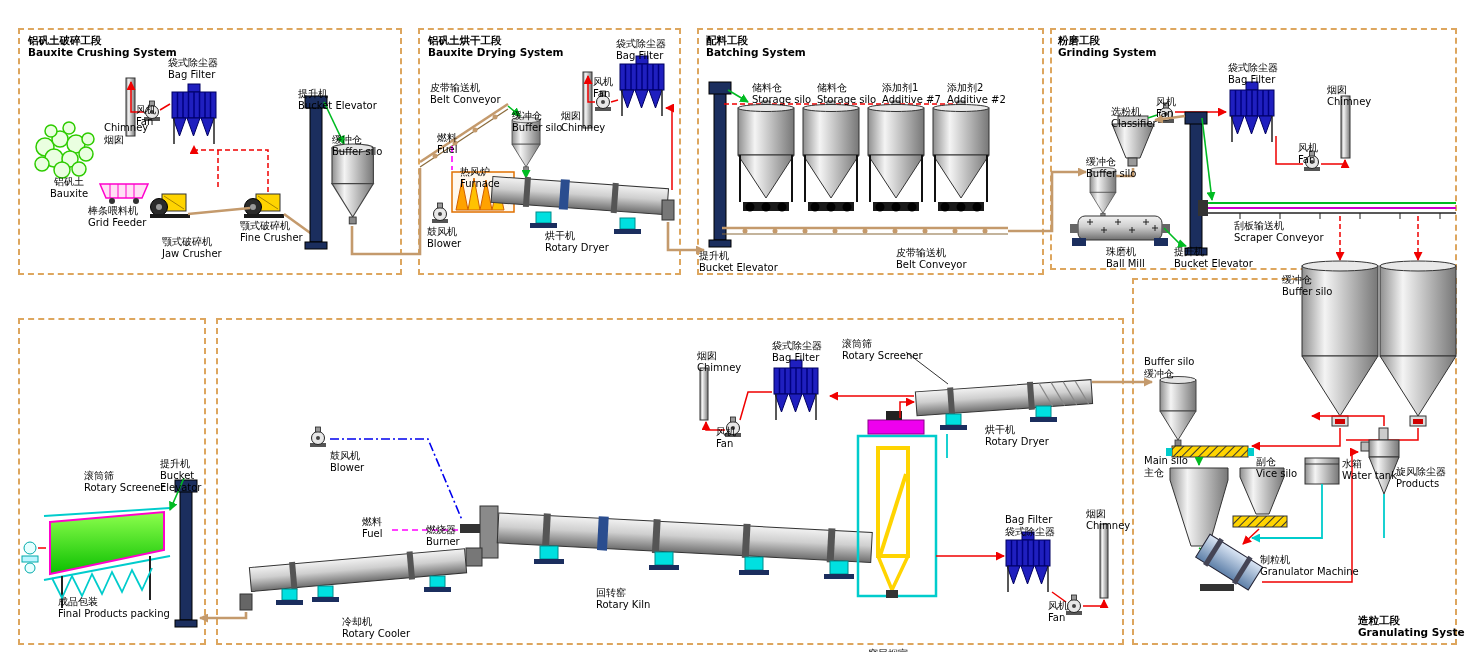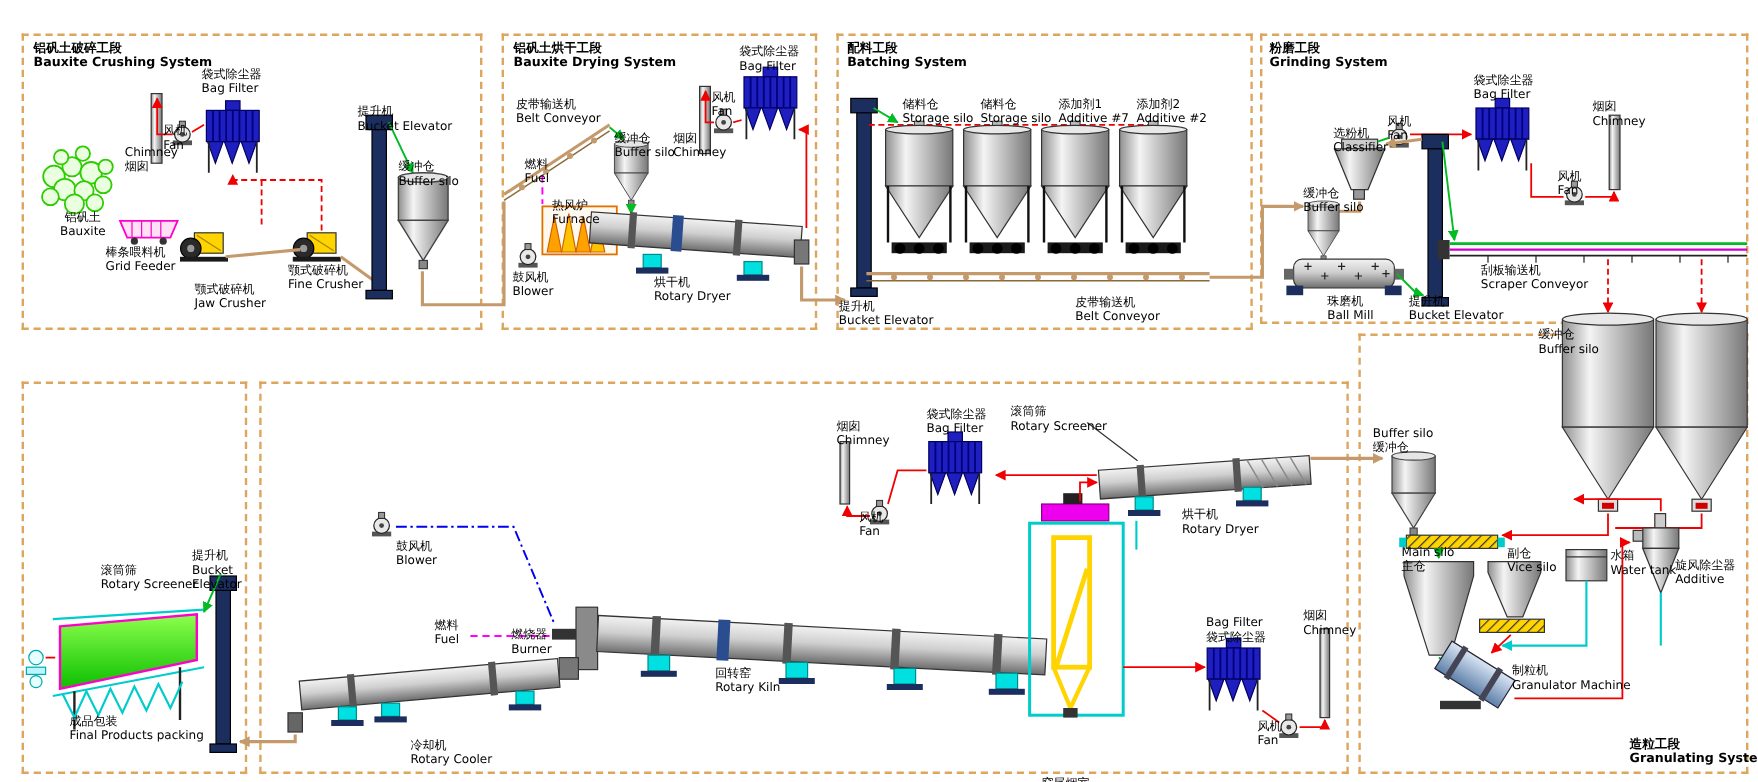--- a/index.html
+++ b/index.html
@@ -599,21 +599,21 @@
       <div>Fuel</div>
     </div>
     <div class="lbl" style="left: 426px; top: 524px;">
       <div>燃烧器</div>
       <div>Burner</div>
     </div>
     <div class="lbl" style="left: 342px; top: 616px;">
       <div>冷却机</div>
       <div>Rotary Cooler</div>
     </div>
-    <div class="lbl" style="left: 596px; top: 556px;">
+    <div class="lbl" style="left: 596px; top: 587px;">
       <div>回转窑</div>
       <div>Rotary Kiln</div>
     </div>
     <div class="lbl" style="left: 868px; top: 604px; margin-top: 44px;">
       <div>窑尾烟室</div>
       <div>Additive Air</div>
     </div>
     <div class="lbl" style="left: 1005px; top: 514px;">
       <div>Bag Filter</div>
       <div>袋式除尘器</div>
@@ -628,33 +628,33 @@
     </div>
     <div class="section-border" style="left: 1132px; top: 278px; width: 325px; height: 367px; border-color: rgb(221, 166, 94);"></div>
     <div class="lbl title" style="left: 1358px; top: 614px;">
       <div>造粒工段</div>
       <div>Granulating System</div>
     </div>
     <div class="lbl" style="left: 1144px; top: 356px;">
       <div>Buffer silo</div>
       <div>缓冲仓</div>
     </div>
-    <div class="lbl" style="left: 1144px; top: 455px; margin-left: 24px;">
+    <div class="lbl" style="left: 1144px; top: 455px;">
       <div>Main silo</div>
       <div>主仓</div>
     </div>
     <div class="lbl" style="left: 1256px; top: 456px;">
       <div>副仓</div>
       <div>Vice silo</div>
     </div>
     <div class="lbl" style="left: 1342px; top: 458px;">
       <div>水箱</div>
       <div>Water tank</div>
     </div>
     <div class="lbl" style="left: 1396px; top: 466px;">
       <div>旋风除尘器</div>
-      <div>Additive</div>
+      <div>Products</div>
     </div>
     <div class="lbl" style="left: 1260px; top: 554px;">
       <div>制粒机</div>
       <div>Granulator Machine</div>
     </div>
   </div>
 
 </body></html>

